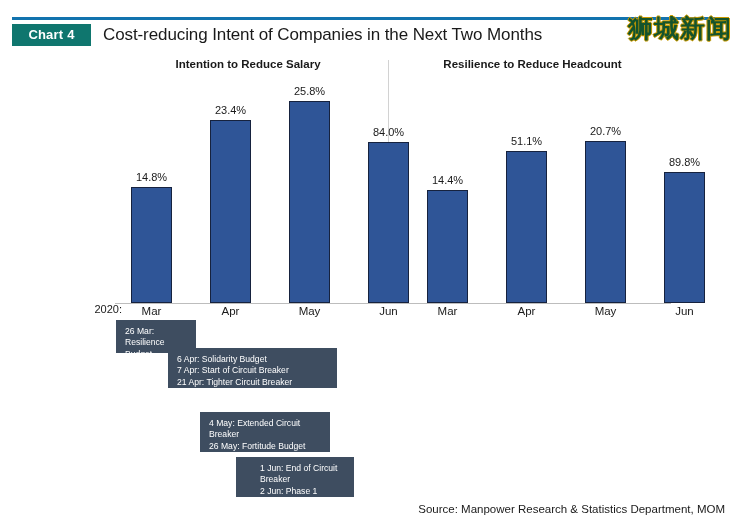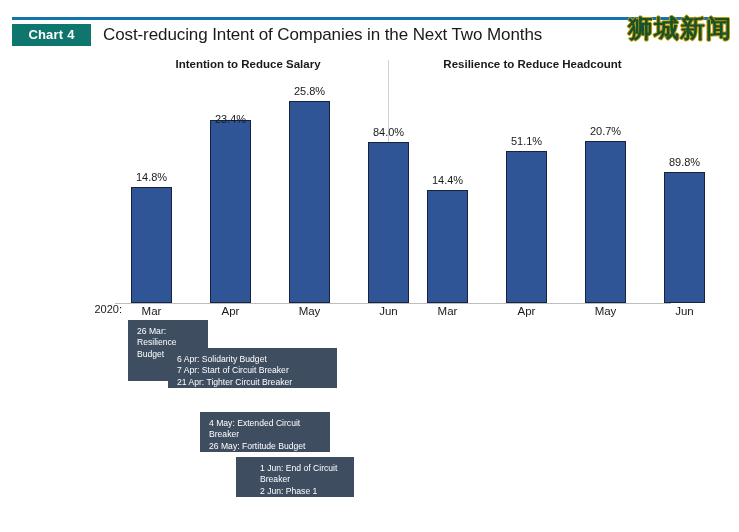--- a/index.html
+++ b/index.html
@@ -132,21 +132,21 @@
   .note {
     position: absolute;
     background: #3E4D60;
     color: #ffffff;
     font-size: 8.6px;
     line-height: 11.4px;
     padding: 6px 8px 6px 9px;
     box-sizing: border-box;
     white-space: pre-line;
   }
-  #note-0 { left: 128px; top: 320px; width: 80px;  height: 61px; }
+  #note-0 { left: 116px; top: 320px; width: 80px;  height: 33px; }
   #note-1 { left: 168px; top: 348px; width: 169px; height: 40px; }
   #note-2 { left: 200px; top: 412px; width: 130px; height: 40px; }
   #note-3 { left: 236px; top: 457px; width: 118px; height: 40px; padding-left: 24px; }
 
   
   .source {
     position: absolute;
     right: 14px;
     bottom: 17px;
     font-size: 11.5px;
@@ -175,21 +175,21 @@
 
   <div class="axis-line"></div>
 
   <div class="axis-year">2020:</div>
 
   <div id="bars-layer">
       <div class="bar" style="left: 131px; top: 187px; height: 116px; background: rgb(47, 85, 151);"></div>
       <div class="bar-value" style="left: 121.5px; top: 171px;">14.8%</div>
       <div class="bar-cat" style="left: 121.5px;">Mar</div>
       <div class="bar" style="left: 210px; top: 120px; height: 183px; background: rgb(47, 85, 151);"></div>
-      <div class="bar-value" style="left: 200.5px; top: 113px;">23.4%</div>
+      <div class="bar-value" style="left: 200.5px; top: 104px;">23.4%</div>
       <div class="bar-cat" style="left: 200.5px;">Apr</div>
       <div class="bar" style="left: 289px; top: 101px; height: 202px; background: rgb(47, 85, 151);"></div>
       <div class="bar-value" style="left: 279.5px; top: 85px;">25.8%</div>
       <div class="bar-cat" style="left: 279.5px;">May</div>
       <div class="bar" style="left: 368px; top: 142px; height: 161px; background: rgb(47, 85, 151);"></div>
       <div class="bar-value" style="left: 358.5px; top: 126px;">84.0%</div>
       <div class="bar-cat" style="left: 358.5px;">Jun</div>
       <div class="bar" style="left: 427px; top: 190px; height: 113px; background: rgb(47, 85, 151);"></div>
       <div class="bar-value" style="left: 417.5px; top: 174px;">14.4%</div>
       <div class="bar-cat" style="left: 417.5px;">Mar</div>
@@ -209,14 +209,15 @@
       <div class="note" id="note-1">6 Apr: Solidarity Budget
 7 Apr: Start of Circuit Breaker
 21 Apr: Tighter Circuit Breaker measures</div>
       <div class="note" id="note-2">4 May: Extended Circuit Breaker
 26 May: Fortitude Budget</div>
       <div class="note" id="note-3">1 Jun: End of Circuit Breaker
 2 Jun: Phase 1
 19 Jun: Phase 2</div>
     </div>
 
+  <div class="source">Source: Manpower Research &amp; Statistics Department, MOM</div>
 
 </div>
 
 </body></html>

